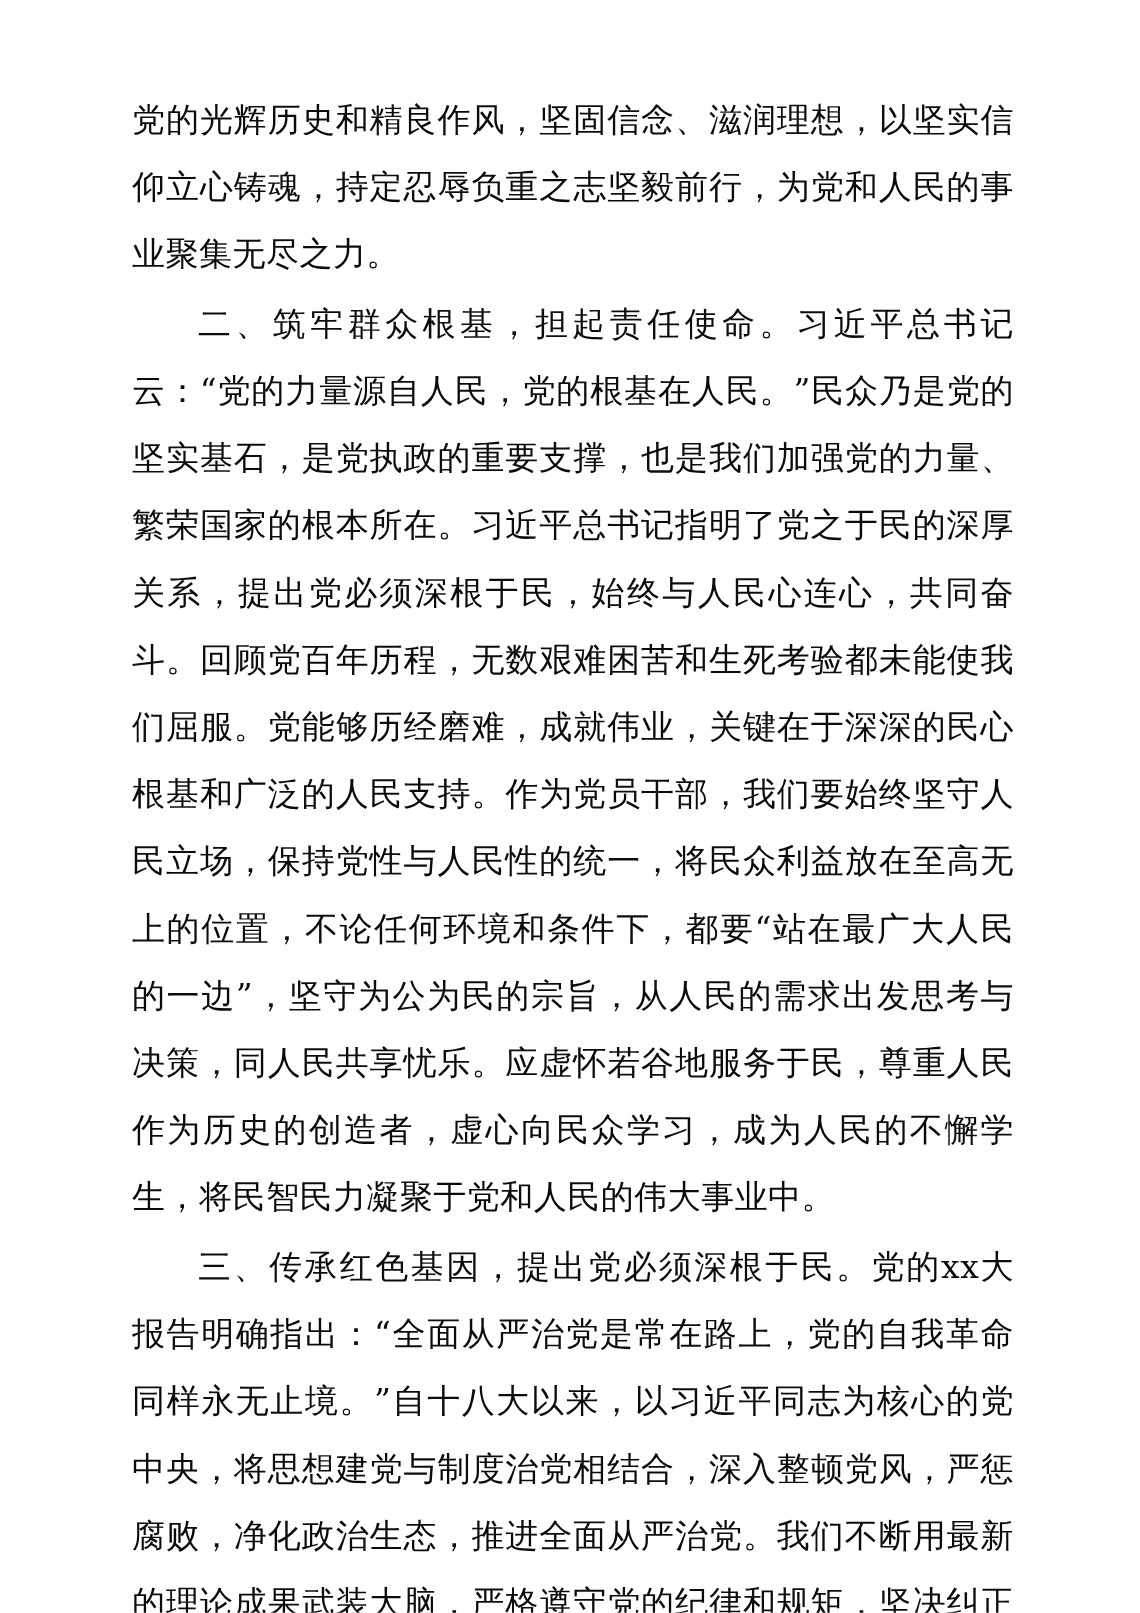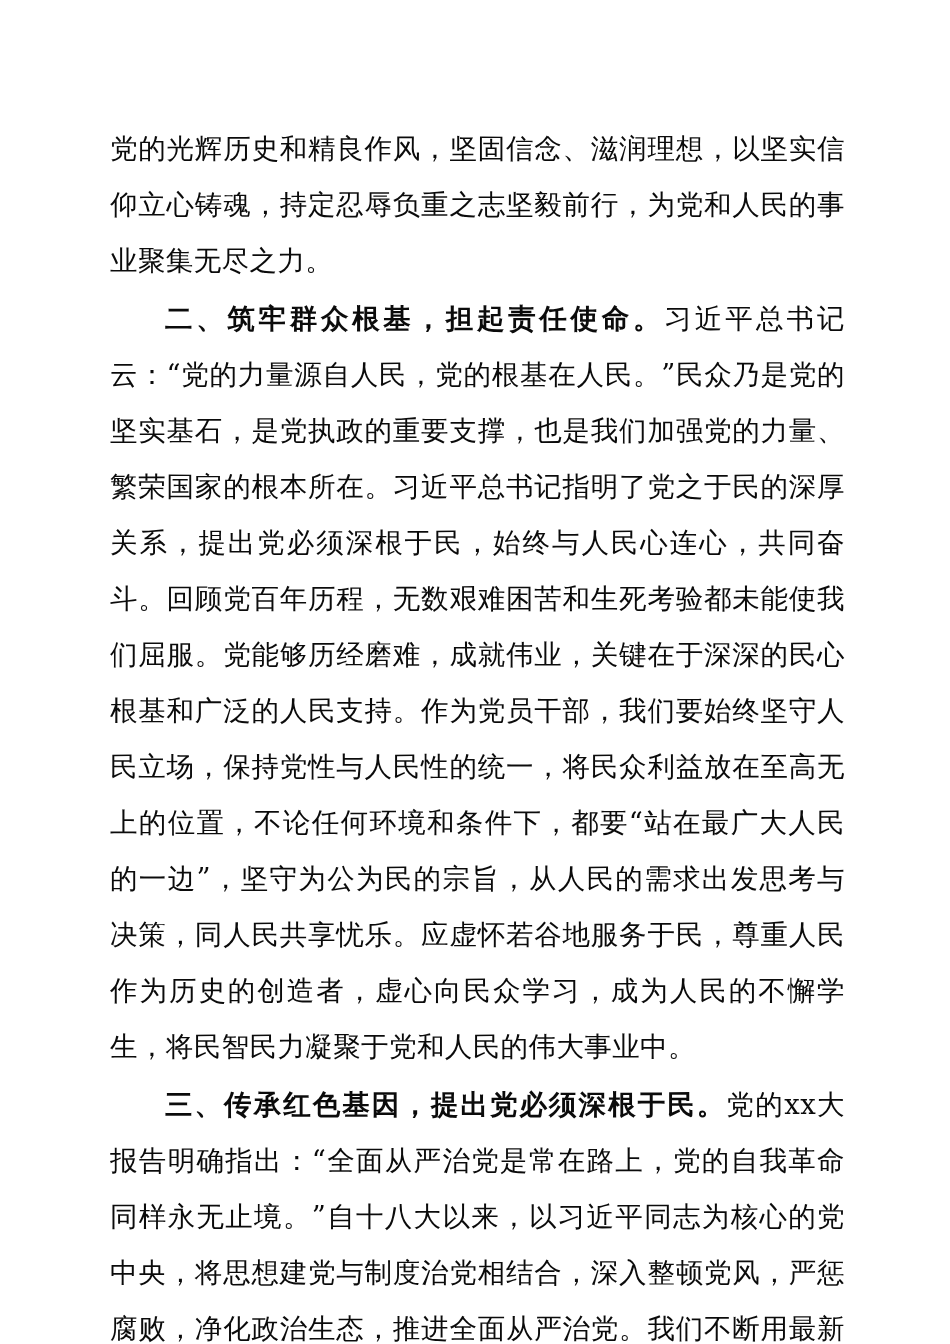--- a/index.html
+++ b/index.html
@@ -12,39 +12,39 @@
     height: 1344px;
     font-family: "DejaVu Serif", "Liberation Serif", serif;
     color: #0b0b0b;
     -webkit-font-smoothing: antialiased;
   }
   .page {
     position: relative;
     box-sizing: border-box;
     width: 950px;
     height: 1004px;
-    padding: 120px 105px 60px 110px;
+    padding: 72px 105px 60px 110px;
     background: #fff;
   }
   .doc-body {
     font-size: 27.5px;
     line-height: 56px;
     text-align: justify;
     text-justify: inter-ideograph;
     letter-spacing: 0.4px;
   }
   p.para {
     margin: 0 0 2px 0;
     text-indent: 0;
   }
   p.indent {
     text-indent: 2em;
   }
   .heading-run {
-    font-weight: bold;
+    font-weight: normal;
     letter-spacing: 1px;
   }
   
   .page::after {
     content: "";
     position: absolute;
     inset: 0;
     pointer-events: none;
   }
 </style>

